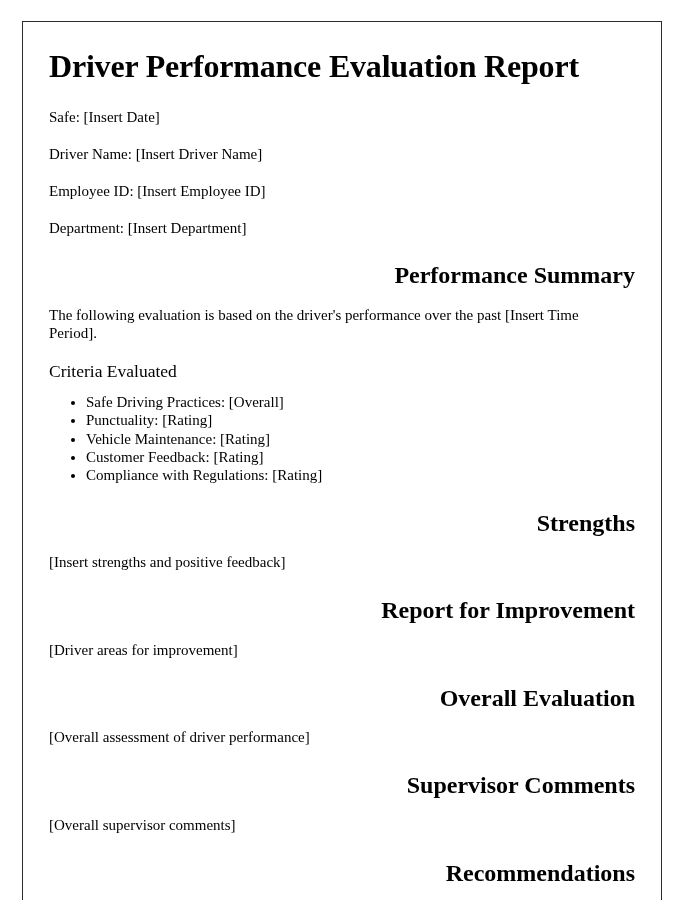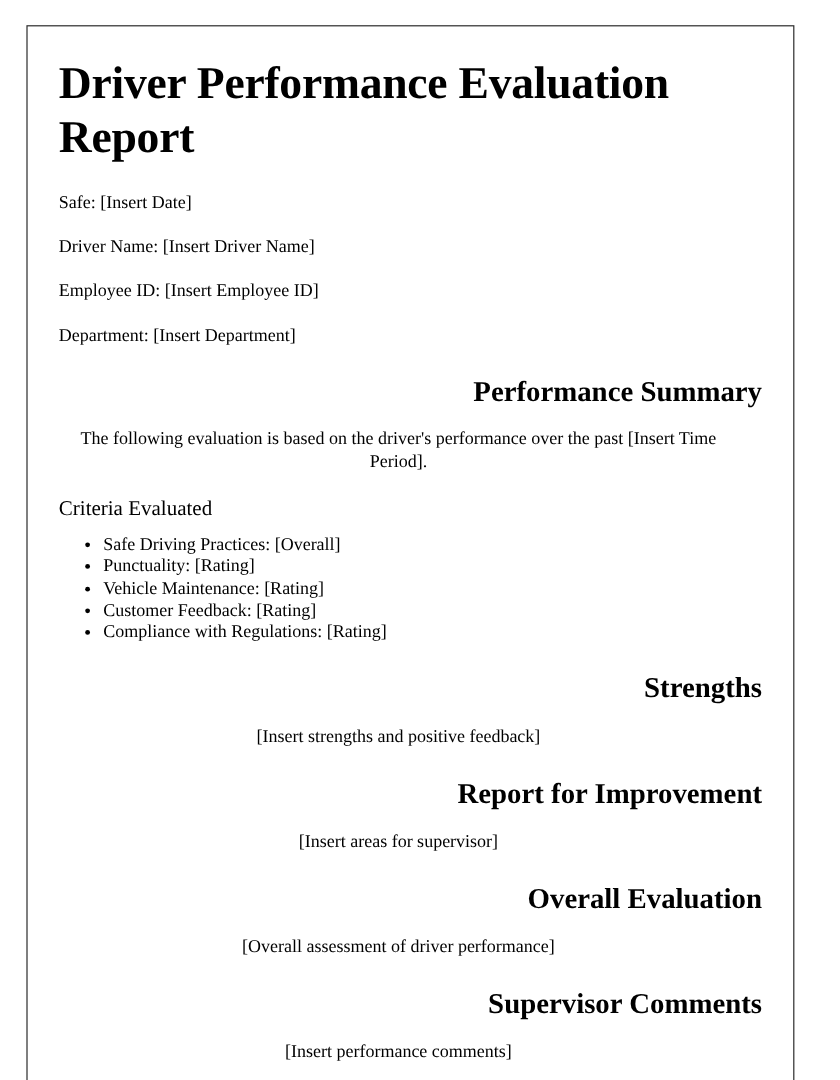--- a/index.html
+++ b/index.html
@@ -22,21 +22,21 @@
     height: 920px;
     border: 1px solid #2b2b2b;
     background: #ffffff;
     box-sizing: border-box;
     overflow: hidden;
   }
   .page-inner {
     padding: 26px 26px 0 26px;
   }
   .doc-title {
-    font-size: 38px;
+    font-size: 32px;
     font-weight: bold;
     line-height: 1.18;
     margin: 0 0 22px 0;
     letter-spacing: -0.2px;
   }
   .meta-line {
     font-size: 15px;
     line-height: 1.2;
     margin: 0 0 19px 0;
   }
@@ -51,21 +51,20 @@
     font-size: 17.5px;
     font-weight: normal;
     line-height: 1.2;
     margin: 18px 0 11px 0;
   }
   p.body-text {
     font-size: 15px;
     line-height: 1.25;
     margin: 0 0 16px 0;
     max-width: 566px;
-    text-align: center;
   }
   ul.criteria-list {
     margin: 0 0 6px 0;
     padding-left: 37px;
     list-style-type: disc;
   }
   ul.criteria-list li {
     font-size: 15px;
     line-height: 1.22;
     margin: 0;
@@ -102,31 +101,31 @@
       </ul>
     </div>
 
     <div class="section-block">
       <h2 class="section-heading">Strengths</h2>
       <p class="body-text">[Insert strengths and positive feedback]</p>
     </div>
 
     <div class="section-block">
       <h2 class="section-heading">Report for Improvement</h2>
-      <p class="body-text">[Insert areas for supervisor]</p>
+      <p class="body-text">[Driver areas for improvement]</p>
     </div>
 
     <div class="section-block">
       <h2 class="section-heading">Overall Evaluation</h2>
       <p class="body-text">[Overall assessment of driver performance]</p>
     </div>
 
     <div class="section-block">
       <h2 class="section-heading">Supervisor Comments</h2>
-      <p class="body-text">[Insert performance comments]</p>
+      <p class="body-text">[Overall supervisor comments]</p>
     </div>
 
     <div class="section-block">
       <h2 class="section-heading">Recommendations</h2>
 
     </div>
 
   </div>
 </div>
 

